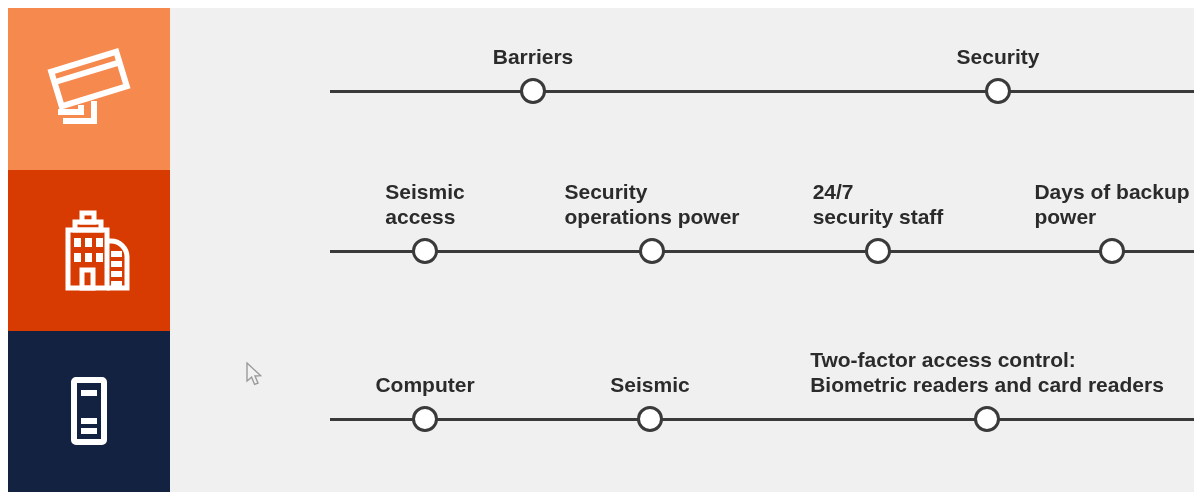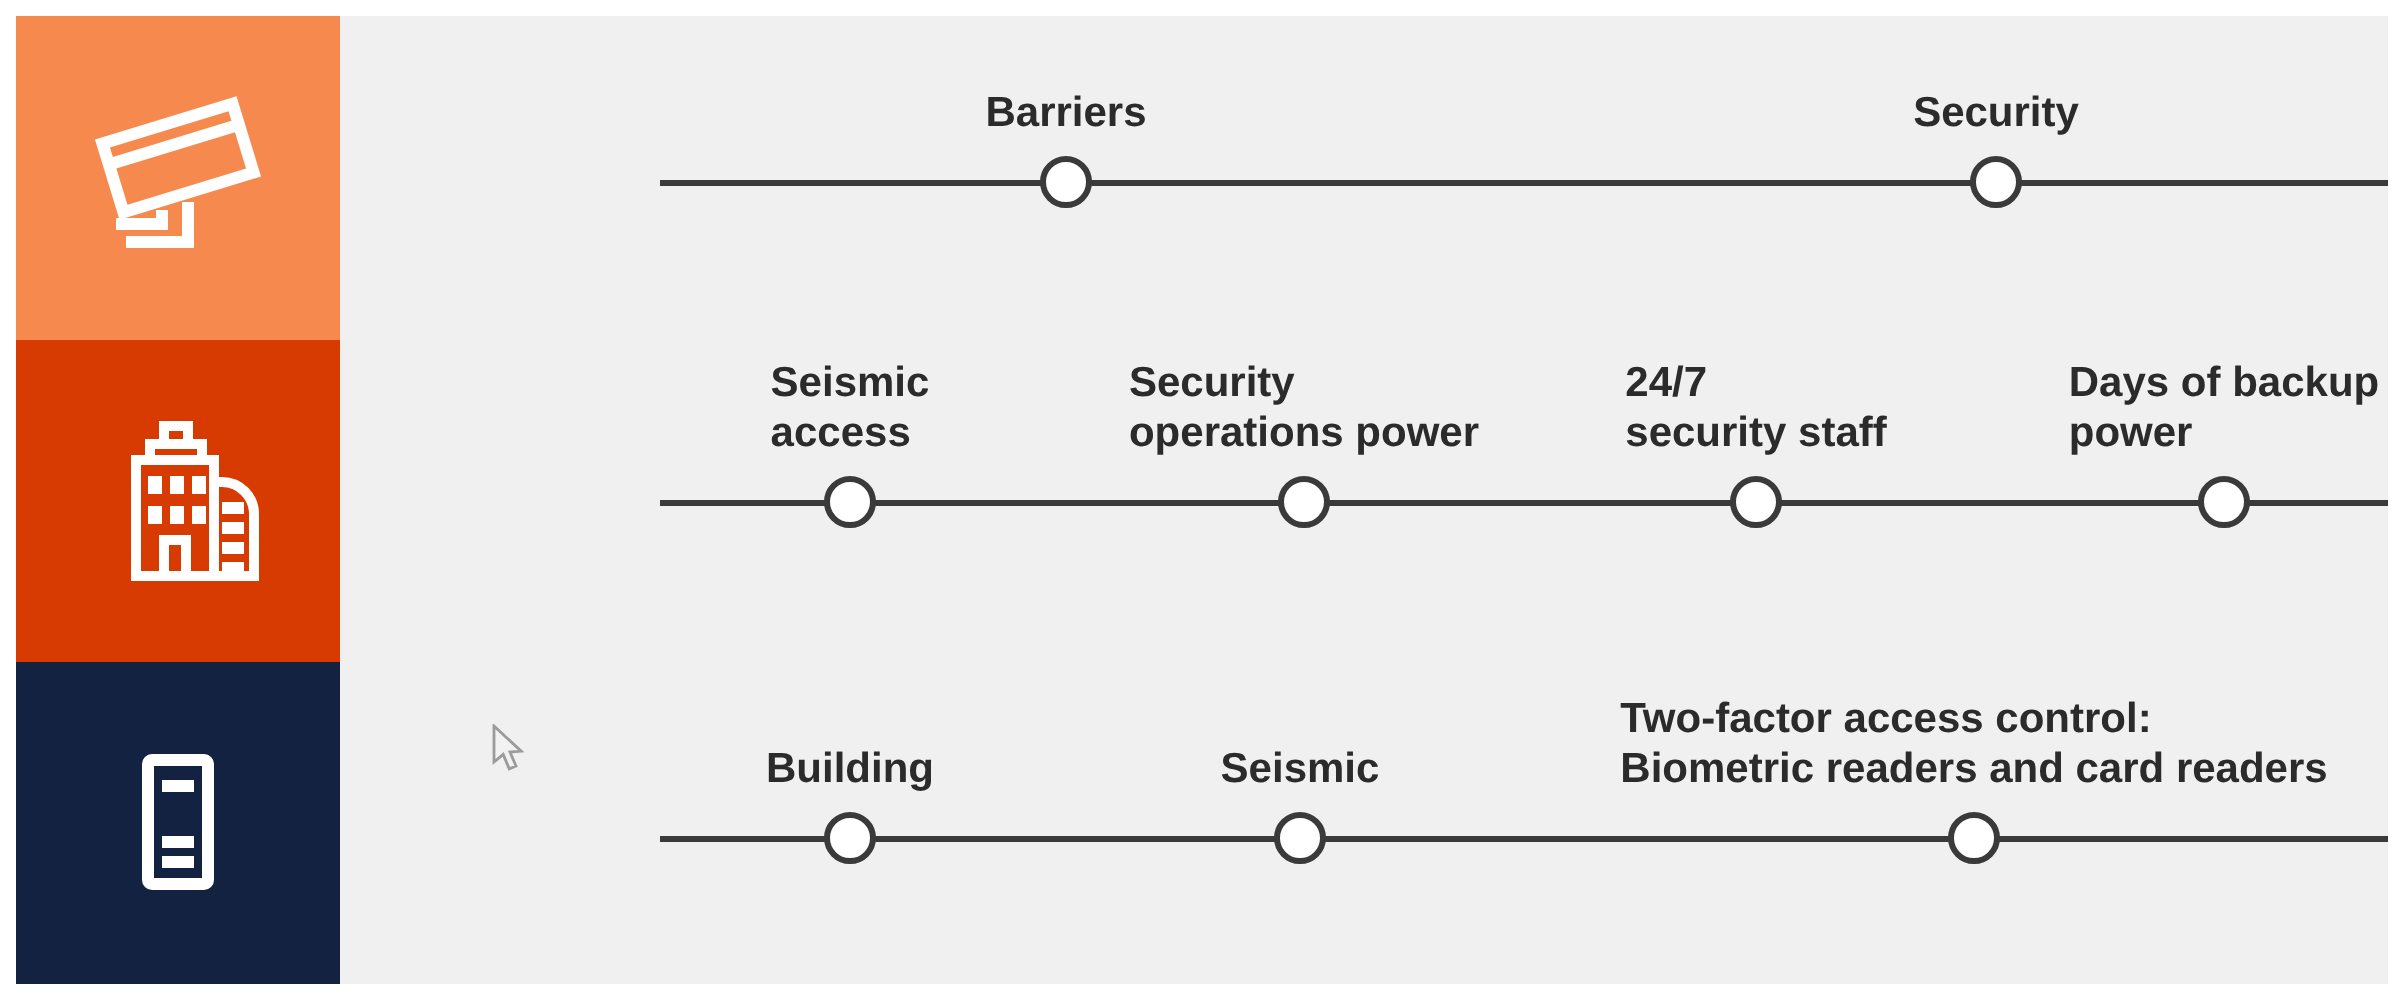--- a/index.html
+++ b/index.html
@@ -127,21 +127,21 @@
     </div>
     <div class="node" style="left:782px">
       <div class="node-label">Days of backup
 power</div>
       <div class="dot"></div>
     </div>
   </div>
 
   <div class="timeline" style="top:418px">
     <div class="node" style="left:95px">
-      <div class="node-label">Building</div>
+      <div class="node-label">Computer</div>
       <div class="dot"></div>
     </div>
     <div class="node" style="left:320px">
       <div class="node-label">Seismic</div>
       <div class="dot"></div>
     </div>
     <div class="node" style="left:657px">
       <div class="node-label">Two-factor access control:
 Biometric readers and card readers</div>
       <div class="dot"></div>

